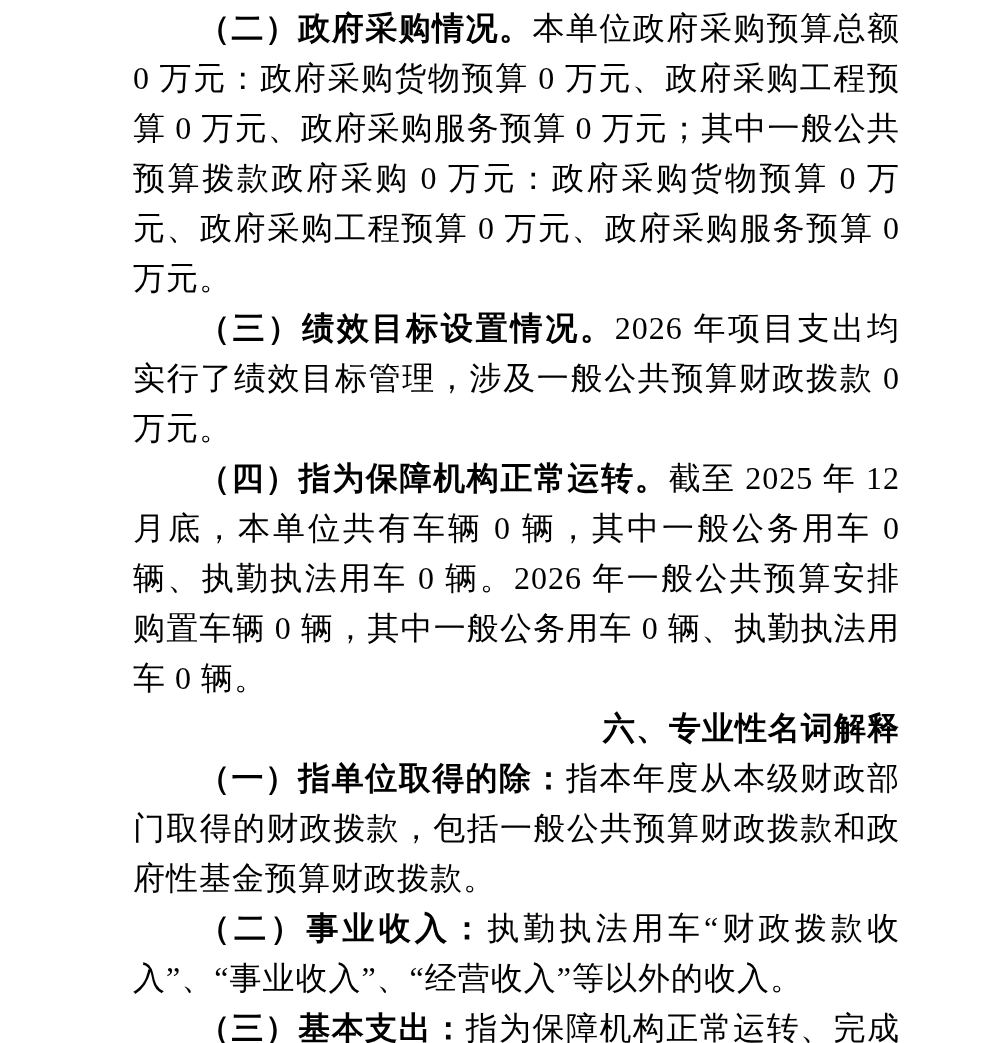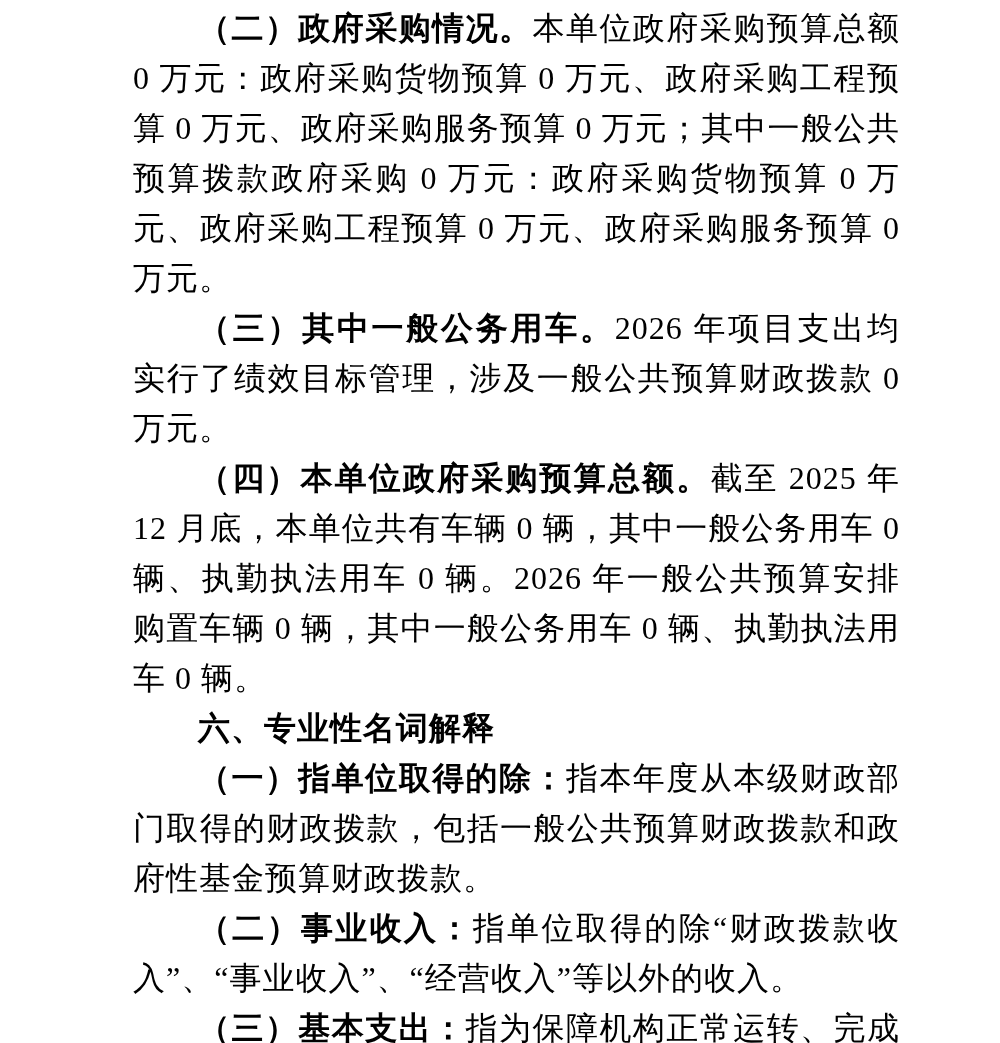--- a/index.html
+++ b/index.html
@@ -32,36 +32,36 @@
   .para .lead {
     font-weight: bold;
   }
   .section-heading {
     margin: 0;
     font-family: "Liberation Sans", "DejaVu Sans", sans-serif;
     font-weight: bold;
     font-size: 32px;
     line-height: 50px;
     text-indent: 65px;
-    text-align: left;
+    text-align: right;
     letter-spacing: 1px;
   }
 </style>
 </head>
 <body>
 
 <main class="page">
 
   <p class="para"><span class="lead">（二）政府采购情况。</span><span>本单位政府采购预算总额 0 万元：政府采购货物预算 0 万元、政府采购工程预算 0 万元、政府采购服务预算 0 万元；其中一般公共预算拨款政府采购 0 万元：政府采购货物预算 0 万元、政府采购工程预算 0 万元、政府采购服务预算 0 万元。</span></p>
 
-  <p class="para"><span class="lead">（三）其中一般公务用车。</span><span>2026 年项目支出均实行了绩效目标管理，涉及一般公共预算财政拨款 0 万元。</span></p>
+  <p class="para"><span class="lead">（三）绩效目标设置情况。</span><span>2026 年项目支出均实行了绩效目标管理，涉及一般公共预算财政拨款 0 万元。</span></p>
 
-  <p class="para"><span class="lead">（四）本单位政府采购预算总额。</span><span>截至 2025 年 12 月底，本单位共有车辆 0 辆，其中一般公务用车 0 辆、执勤执法用车 0 辆。2026 年一般公共预算安排购置车辆 0 辆，其中一般公务用车 0 辆、执勤执法用车 0 辆。</span></p>
+  <p class="para"><span class="lead">（四）指为保障机构正常运转。</span><span>截至 2025 年 12 月底，本单位共有车辆 0 辆，其中一般公务用车 0 辆、执勤执法用车 0 辆。2026 年一般公共预算安排购置车辆 0 辆，其中一般公务用车 0 辆、执勤执法用车 0 辆。</span></p>
 
   <h2 class="section-heading">六、专业性名词解释</h2>
 
   <p class="para"><span class="lead">（一）指单位取得的除：</span><span>指本年度从本级财政部门取得的财政拨款，包括一般公共预算财政拨款和政府性基金预算财政拨款。</span></p>
 
-  <p class="para"><span class="lead">（二）事业收入：</span><span>指单位取得的除“财政拨款收入”、“事业收入”、“经营收入”等以外的收入。</span></p>
+  <p class="para"><span class="lead">（二）事业收入：</span><span>执勤执法用车“财政拨款收入”、“事业收入”、“经营收入”等以外的收入。</span></p>
 
   <p class="para"><span class="lead">（三）基本支出：</span><span>指为保障机构正常运转、完成日常工作任务而发生的人员经费和公用经费。</span></p>
 
 </main>
 
 </body></html>

